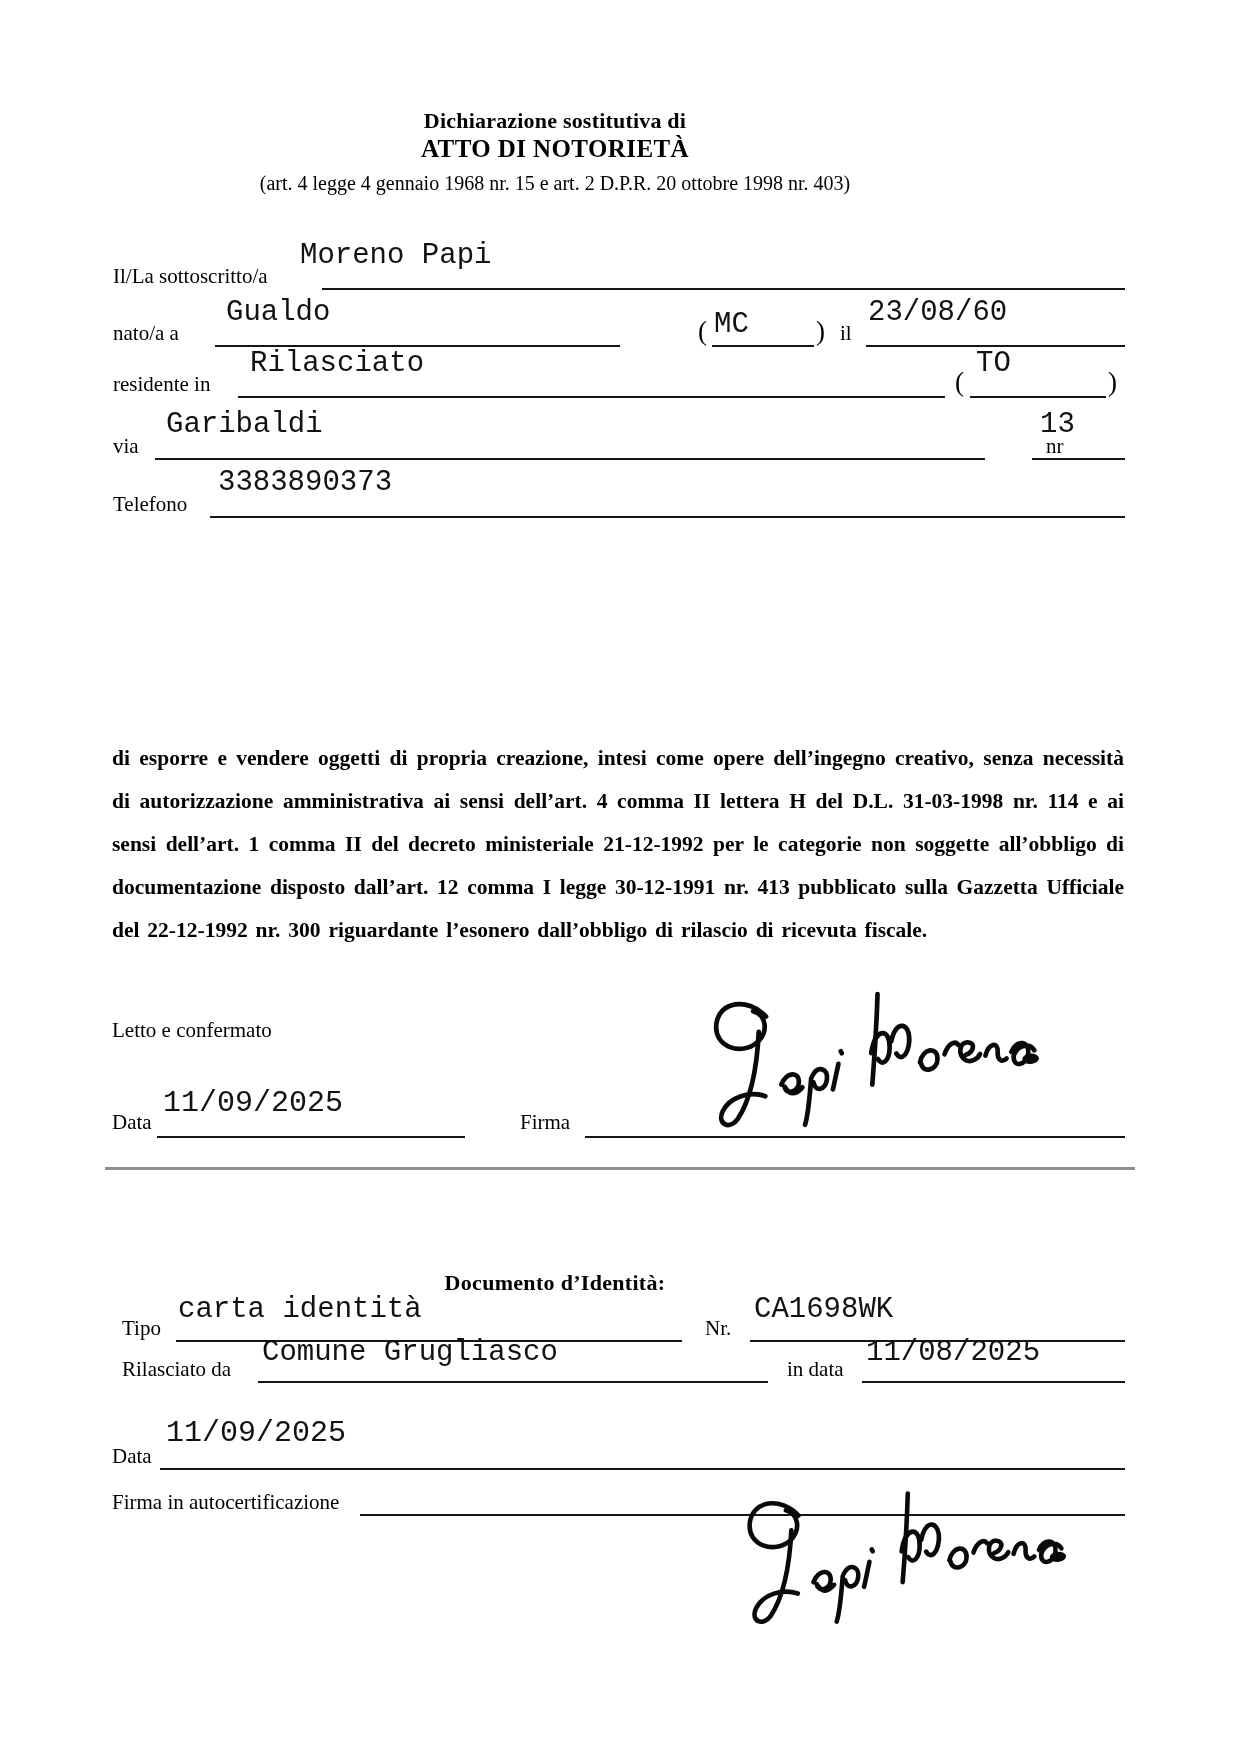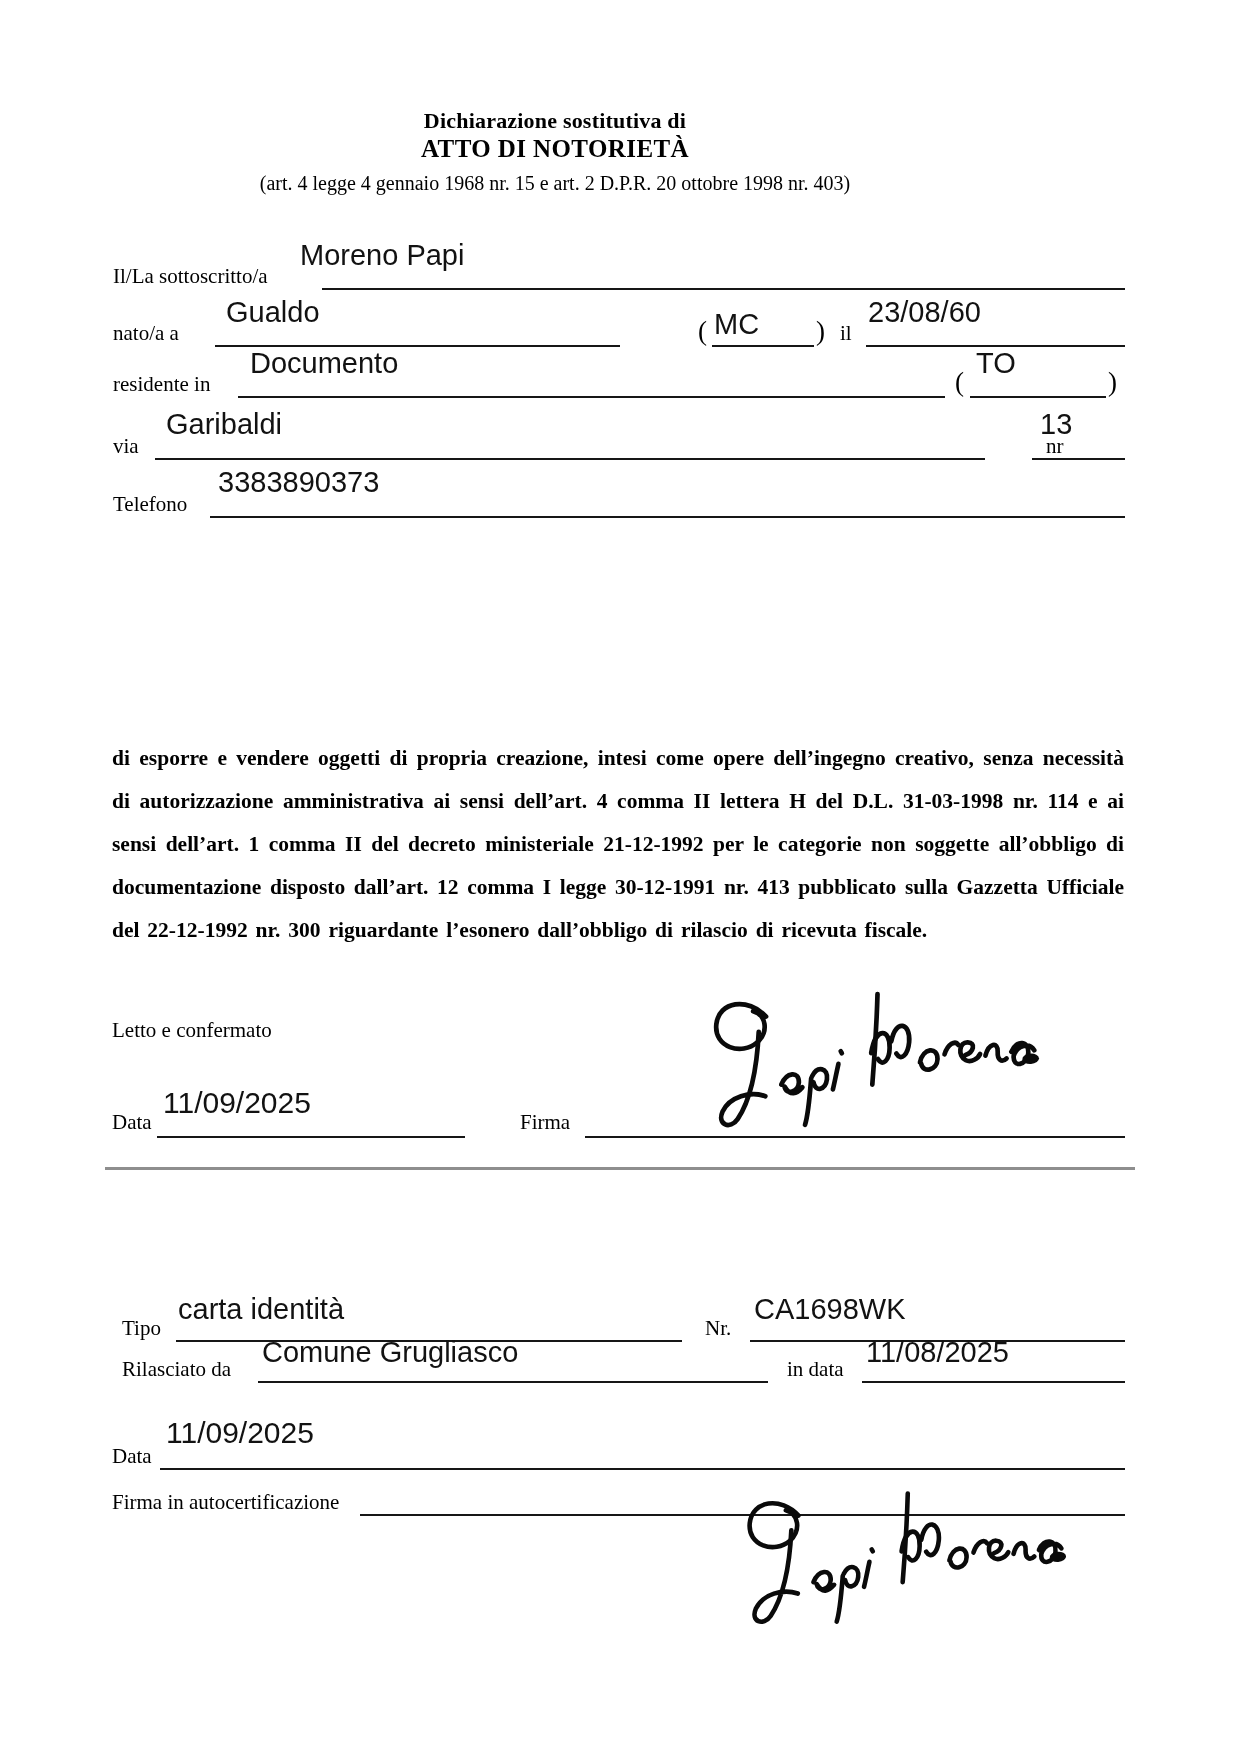--- a/index.html
+++ b/index.html
@@ -12,21 +12,21 @@
     overflow:hidden;
   }
   
   .center-col{position:absolute;left:65px;width:980px;text-align:center;}
   .title1{font-size:22px;font-weight:bold;letter-spacing:.2px;}
   .title2{font-size:25px;font-weight:bold;letter-spacing:.4px;}
   .subtitle{font-size:20px;}
   .label{position:absolute;font-size:21px;white-space:nowrap;}
   .value{
     position:absolute;
-    font-family:Liberation Sans, sans-serif;
+    font-family:Liberation Mono, monospace;
     font-size:29px;color:#121212;white-space:nowrap;
   }
   .value.big{font-size:30px;}
   .wline{position:absolute;border-bottom:2px solid #161616;height:0;}
   .paren{position:absolute;font-size:27px;}
   .para{position:absolute;font-size:21px;line-height:34px;text-align:justify;}
   .decl{
     position:absolute;font-size:21.5px;font-weight:bold;
     line-height:43px;text-align:justify;word-spacing:2.5px;
   }
@@ -56,21 +56,21 @@
   <div class="paren" style="left:698px;top:316px;">(</div>
   <div class="wline" style="left:712px;top:345px;width:102px;"></div>
   <div class="value" style="left:714px;top:296px;margin-top:12px;">MC</div>
   <div class="paren" style="left:816px;top:316px;">)</div>
   <div class="label" style="left:840px;top:321px;">il</div>
   <div class="wline" style="left:866px;top:345px;width:259px;"></div>
   <div class="value" style="left:868px;top:296px;">23/08/60</div>
 
   <div class="label" style="left:113px;top:372px;">residente in</div>
   <div class="wline" style="left:238px;top:396px;width:707px;"></div>
-  <div class="value" style="left:250px;top:347px;">Documento</div>
+  <div class="value" style="left:250px;top:347px;">Rilasciato</div>
   <div class="paren" style="left:955px;top:367px;">(</div>
   <div class="wline" style="left:970px;top:396px;width:136px;"></div>
   <div class="value" style="left:976px;top:347px;">TO</div>
   <div class="paren" style="left:1108px;top:367px;">)</div>
 
   <div class="label" style="left:113px;top:434px;">via</div>
   <div class="wline" style="left:155px;top:458px;width:830px;"></div>
   <div class="value" style="left:166px;top:408px;">Garibaldi</div>
   <div class="label" style="left:1002px;top:434px;margin-left:44px;">nr</div>
   <div class="wline" style="left:1032px;top:458px;width:93px;"></div>
@@ -108,20 +108,21 @@
       <path d="M246 78 C250 68 257 65 260 70"></path>
       <path d="M266 80 C274 78 277 69 269 68 C261 67 258 80 266 85 C271 88 278 84 280 80"></path>
       <path d="M285 82 C289 70 298 69 297 79 C296 87 300 90 305 86"></path>
       <path d="M310 80 C316 68 328 71 326 83 C324 94 310 96 312 84 C316 74 328 72 332 80"></path>
       <ellipse cx="328" cy="88" rx="8" ry="5"></ellipse>
     </svg>
   </div>
 
   <div class="divider" style="left:105px;top:1167px;width:1030px;"></div>
 
+  <div class="center-col heading-b" style="top:1270px;">Documento d’Identità:</div>
 
   <div class="label" style="left:122px;top:1316px;">Tipo</div>
   <div class="wline" style="left:176px;top:1340px;width:506px;"></div>
   <div class="value" style="left:178px;top:1293px;">carta identità</div>
   <div class="label" style="left:705px;top:1316px;">Nr.</div>
   <div class="wline" style="left:750px;top:1340px;width:375px;"></div>
   <div class="value" style="left:754px;top:1293px;">CA1698WK</div>
 
   <div class="label" style="left:122px;top:1357px;">Rilasciato da</div>
   <div class="wline" style="left:258px;top:1381px;width:510px;"></div>

